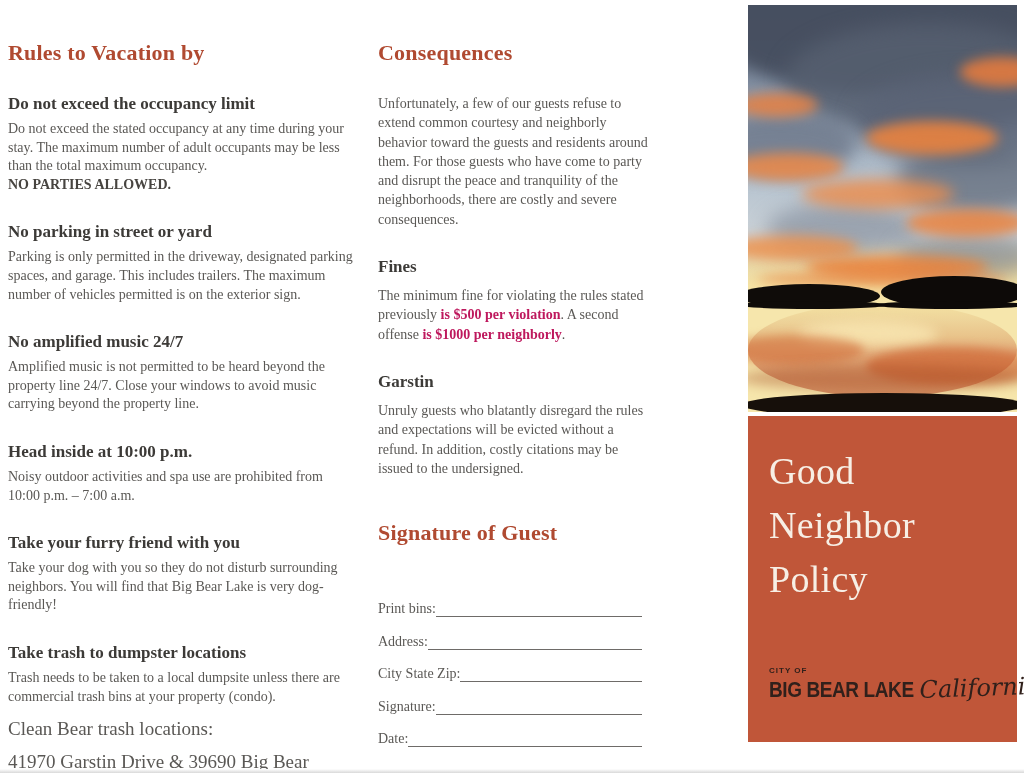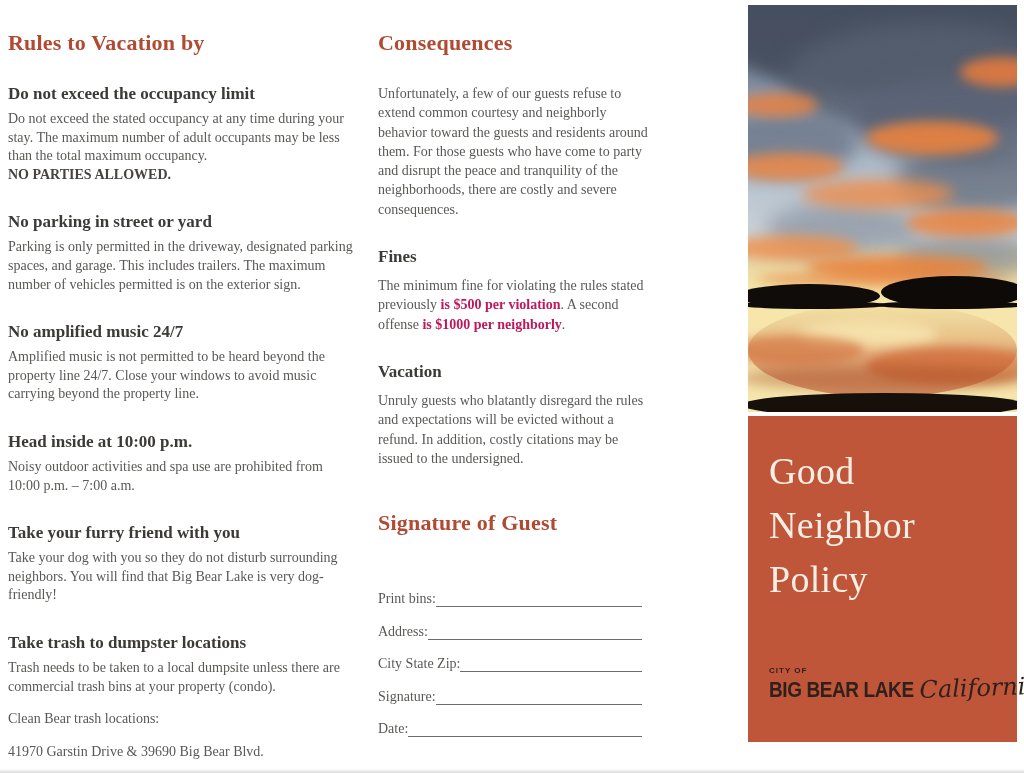--- a/index.html
+++ b/index.html
@@ -16,32 +16,32 @@
     position:relative;width:1024px;height:773px;background:#ffffff;overflow:hidden;
     font-family:"Liberation Serif","DejaVu Serif",serif;
   }
   .bottom-edge{position:absolute;left:0;bottom:0;width:100%;height:4px;
     background:linear-gradient(180deg,#ffffff,#d9d9d9);}
   
   .col-left{position:absolute;left:8px;top:0;width:345px;}
   .col-mid{position:absolute;left:378px;top:0;width:274px;}
   h1.section-title{
     font-size:22px;line-height:26px;font-weight:bold;color:var(--accent,#b04a31);
-    margin-top:30px;letter-spacing:.2px;
+    margin-top:40px;letter-spacing:.2px;
   }
   h2.rule-head{
     font-size:17px;line-height:22px;font-weight:bold;color:var(--head,#3c3a37);
     margin-top:27px;
   }
   .col-left p.body{font-size:14px;line-height:18.6px;color:var(--body,#5a5855);margin-top:5px;}
   .col-mid p.body{font-size:14px;line-height:19.3px;color:var(--body,#5a5855);margin-top:8px;}
   .col-mid p.intro{margin-top:28px;}
   .bold-note{display:block;font-weight:bold;color:#474440;}
   b.inline{font-weight:bold;color:#be185d;}
-  p.small-note{font-size:14px;line-height:18.6px;color:var(--body,#5a5855);margin-top:14px;}
+  p.small-note{font-size:19px;line-height:18.6px;color:var(--body,#5a5855);margin-top:14px;}
   
   h1.sig-title{margin-top:42px;}
   p.sig-sub{font-size:13.5px;line-height:17px;color:#4c4a47;margin-top:2px;}
   .form{margin-top:52px;width:264px;}
   .form-row{display:flex;align-items:flex-end;height:19px;margin-bottom:13.5px;}
   .form-label{font-size:14px;color:var(--body,#5a5855);white-space:nowrap;}
   .form-line{flex:1;border-bottom:1px solid #6e6b68;height:15px;}
   
   .photo{
     position:absolute;left:748px;top:5px;width:269px;height:407px;overflow:hidden;
@@ -137,21 +137,21 @@
     <p class="small-note">41970 Garstin Drive &amp; 39690 Big Bear Blvd.</p>
   </div>
 
   <div class="col-mid">
     <h1 class="section-title">Consequences</h1>
     <p class="body intro">Unfortunately, a few of our guests refuse to extend common courtesy and neighborly behavior toward the guests and residents around them. For those guests who have come to party and disrupt the peace and tranquility of the neighborhoods, there are costly and severe consequences.</p>
 
     <h2 class="rule-head">Fines</h2>
     <p class="body"><span>The minimum fine for violating the rules stated previously </span><b class="inline">is $500 per violation</b><span>. A second offense </span><b class="inline">is $1000 per neighborly</b><span>.</span></p>
 
-    <h2 class="rule-head">Vacation</h2>
+    <h2 class="rule-head">Garstin</h2>
     <p class="body">Unruly guests who blatantly disregard the rules and expectations will be evicted without a refund. In addition, costly citations may be issued to the undersigned.</p>
 
     <h1 class="section-title sig-title">Signature of Guest</h1>
 
     <div class="form">
       <div class="form-row">
         <span class="form-label">Print bins:</span>
         <span class="form-line"></span>
       </div>
       <div class="form-row">

